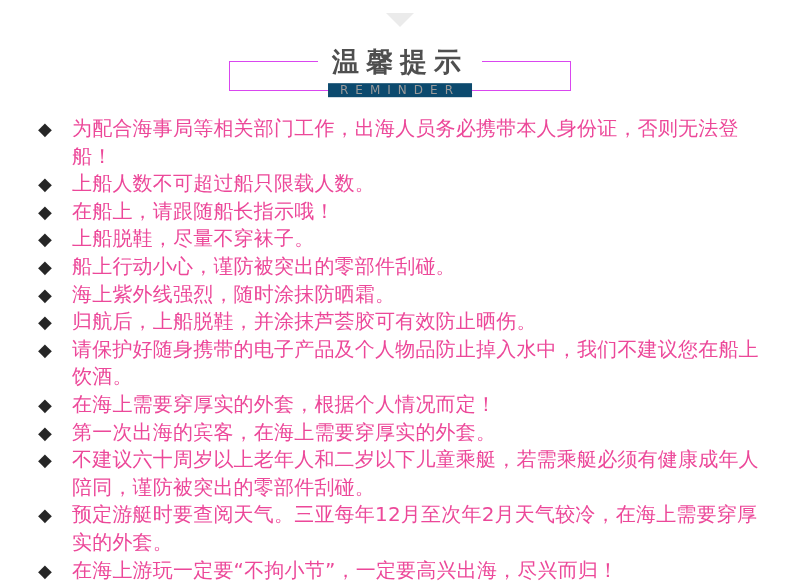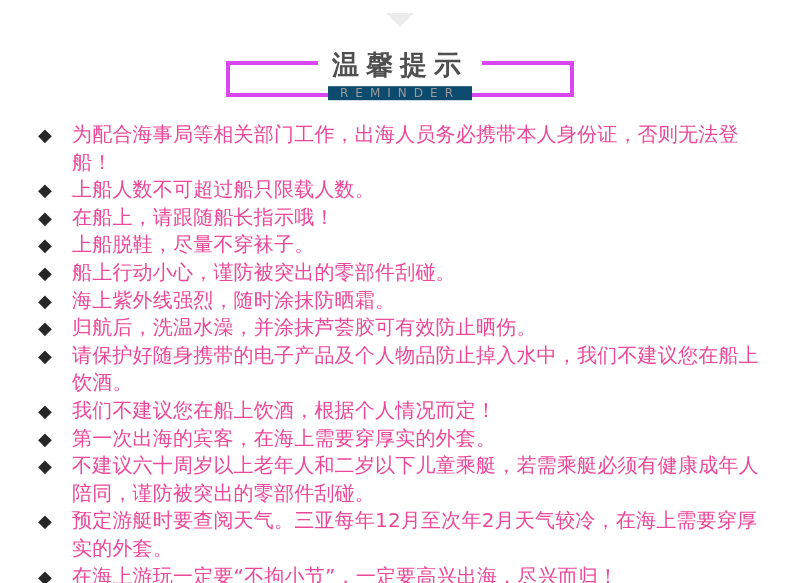--- a/index.html
+++ b/index.html
@@ -23,21 +23,21 @@
     border-left: 14px solid transparent;
     border-right: 14px solid transparent;
     border-top: 14px solid #ebebeb;
   }
   
   .frame {
     position: relative;
     width: 340px;
     height: 28px;
     margin: 34px auto 16px;
-    border: 4px solid #d946ef;
+    border: 1px solid #d946ef;
   }
   .title-zh {
     position: absolute;
     top: 0;
     left: 50%;
     transform: translate(-50%, -50%);
     background: #ffffff;
     padding: 0 14px;
     font-size: 27px;
     font-weight: bold;
@@ -116,29 +116,29 @@
       <li>
         <span class="bullet">◆</span>
         <span class="item-text">船上行动小心，谨防被突出的零部件刮碰。</span>
       </li>
       <li>
         <span class="bullet">◆</span>
         <span class="item-text">海上紫外线强烈，随时涂抹防晒霜。</span>
       </li>
       <li>
         <span class="bullet">◆</span>
-        <span class="item-text">归航后，洗温水澡，并涂抹芦荟胶可有效防止晒伤。</span>
+        <span class="item-text">归航后，上船脱鞋，并涂抹芦荟胶可有效防止晒伤。</span>
       </li>
       <li>
         <span class="bullet">◆</span>
         <span class="item-text">请保护好随身携带的电子产品及个人物品防止掉入水中，我们不建议您在船上饮酒。</span>
       </li>
       <li>
         <span class="bullet">◆</span>
-        <span class="item-text">我们不建议您在船上饮酒，根据个人情况而定！</span>
+        <span class="item-text">在海上需要穿厚实的外套，根据个人情况而定！</span>
       </li>
       <li>
         <span class="bullet">◆</span>
         <span class="item-text">第一次出海的宾客，在海上需要穿厚实的外套。</span>
       </li>
       <li>
         <span class="bullet">◆</span>
         <span class="item-text">不建议六十周岁以上老年人和二岁以下儿童乘艇，若需乘艇必须有健康成年人陪同，谨防被突出的零部件刮碰。</span>
       </li>
       <li>

